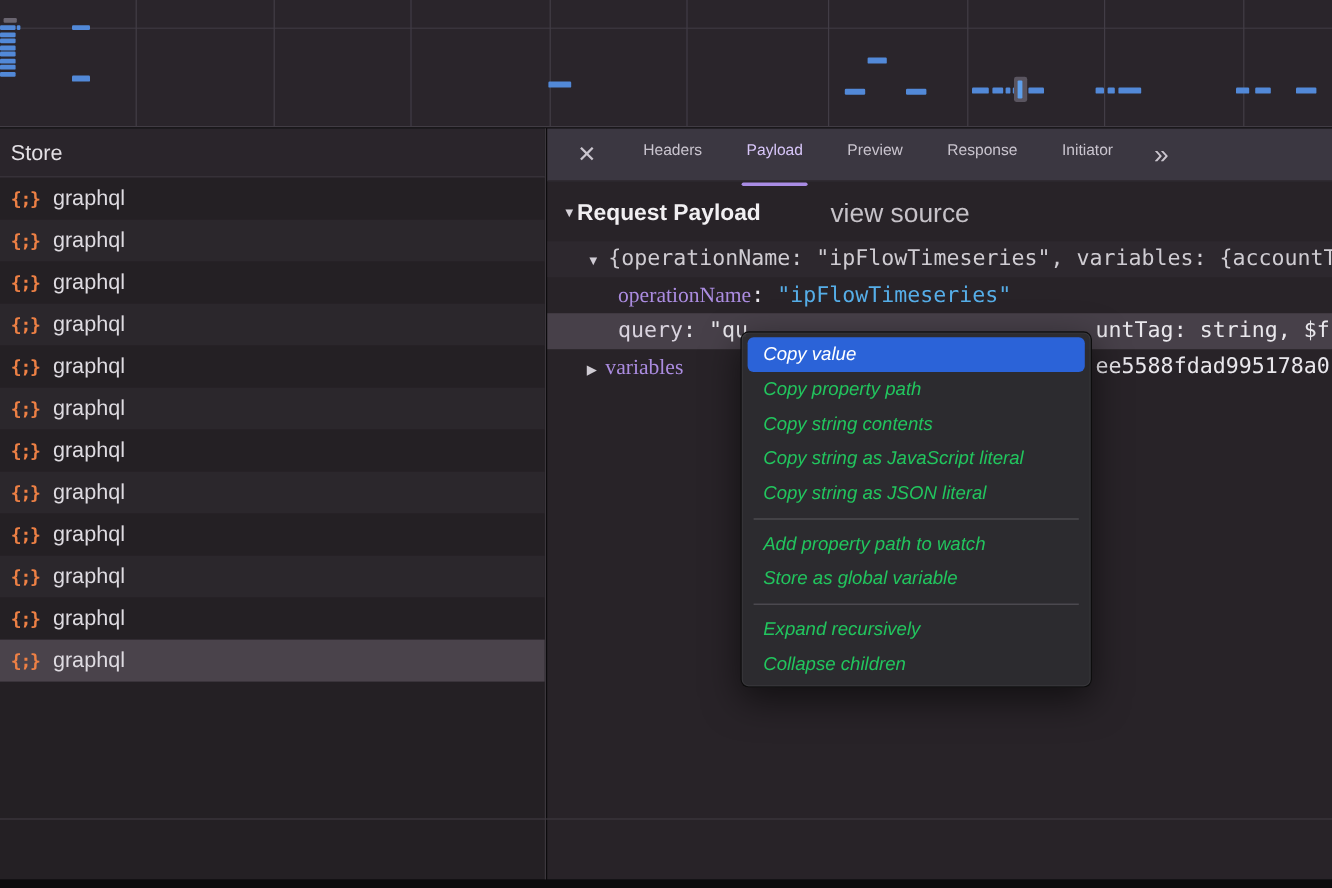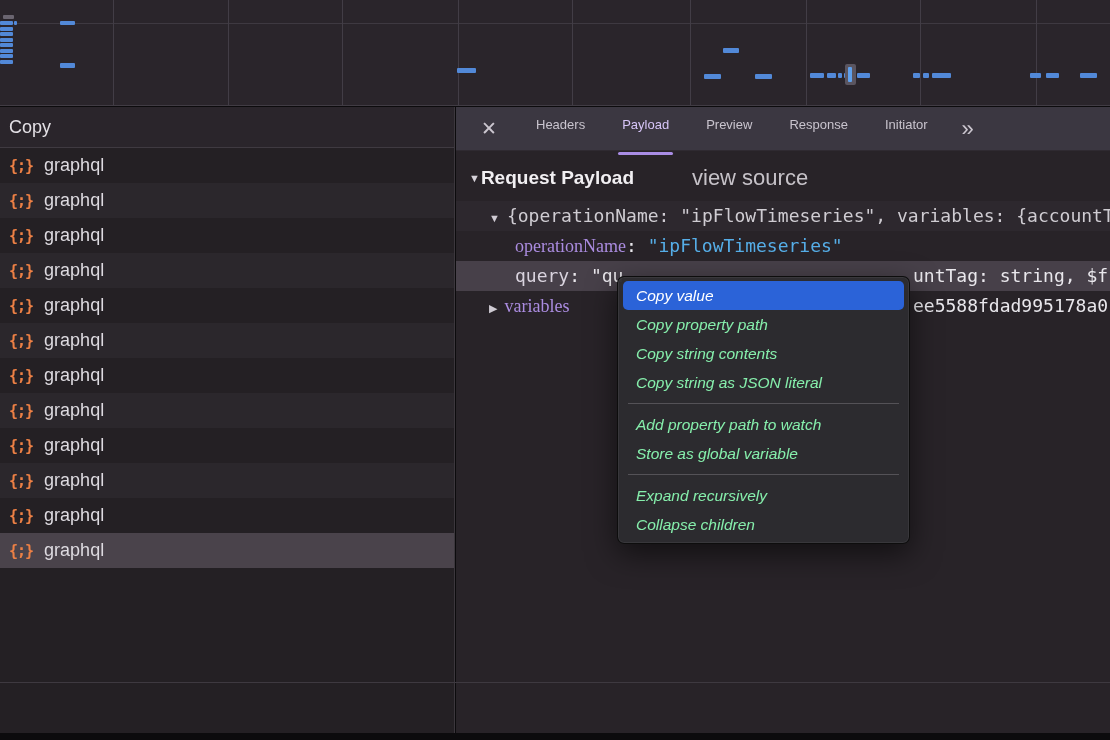--- a/index.html
+++ b/index.html
@@ -65,21 +65,21 @@
   .str { color:#56aee8; }
   .plain { color:#e9e7ec; }
   .right-frag { position:absolute; left:457px; top:0; color:#e9e7ec; }
 
   
   #context-menu { position:absolute; left:617px; top:276px; width:293px; z-index:20;
                   background:rgba(44,43,47,0.97); border:1px solid rgba(10,10,10,0.9);
                   border-radius:7px; padding:4px 0;
                   box-shadow:0 10px 30px rgba(0,0,0,0.55), inset 0 0 0 1px rgba(255,255,255,0.06);font-style:italic; }
   .menu-item { height:29px; line-height:29px; padding:0 13px; margin:0 5px; border-radius:5px;
-               font-size:15.5px; color:#86efac; cursor:pointer; white-space:nowrap; }
+               font-size:15.5px; color:#22c55e; cursor:pointer; white-space:nowrap; }
   .menu-item.highlighted { background:#2b63d8; color:#ffffff; }
   .menu-sep { height:1px; background:#545257; margin:6px 10px; }
 </style>
 </head>
 <body>
 
 <div id="overview">
   <div class="ov-hline"></div>
   <div id="gridlines">
       <div class="gridline" style="left: 113px;"></div>
@@ -120,21 +120,21 @@
       <div class="ov-bar blue" style="left: 1030px; top: 73px; width: 11px; height: 5px;"></div>
       <div class="ov-bar blue" style="left: 1046px; top: 73px; width: 13px; height: 5px;"></div>
       <div class="ov-bar blue" style="left: 1080px; top: 73px; width: 17px; height: 5px;"></div>
     </div>
   <div id="ov-marker" style="left: 845px; top: 64px; width: 11px; height: 21px;">
     <div class="inner"></div>
   </div>
 </div>
 
 <div id="left-pane">
-  <div id="name-header">Copy</div>
+  <div id="name-header">Store</div>
   <div id="net-rows">
       <div class="net-row">
         <span class="json-icon">{;}</span>
         <span>graphql</span>
       </div>
       <div class="net-row">
         <span class="json-icon">{;}</span>
         <span>graphql</span>
       </div>
       <div class="net-row">
@@ -220,20 +220,21 @@
   </div>
 </div>
 
 <div id="mid-divider"></div>
 <div id="bottom-bar"></div>
 
 <div id="context-menu">
     <div class="menu-item highlighted">Copy value</div>
     <div class="menu-item">Copy property path</div>
     <div class="menu-item">Copy string contents</div>
+    <div class="menu-item">Copy string as JavaScript literal</div>
     <div class="menu-item">Copy string as JSON literal</div>
     <div class="menu-sep"></div>
     <div class="menu-item">Add property path to watch</div>
     <div class="menu-item">Store as global variable</div>
     <div class="menu-sep"></div>
     <div class="menu-item">Expand recursively</div>
     <div class="menu-item">Collapse children</div>
   </div>
 
 </body></html>

